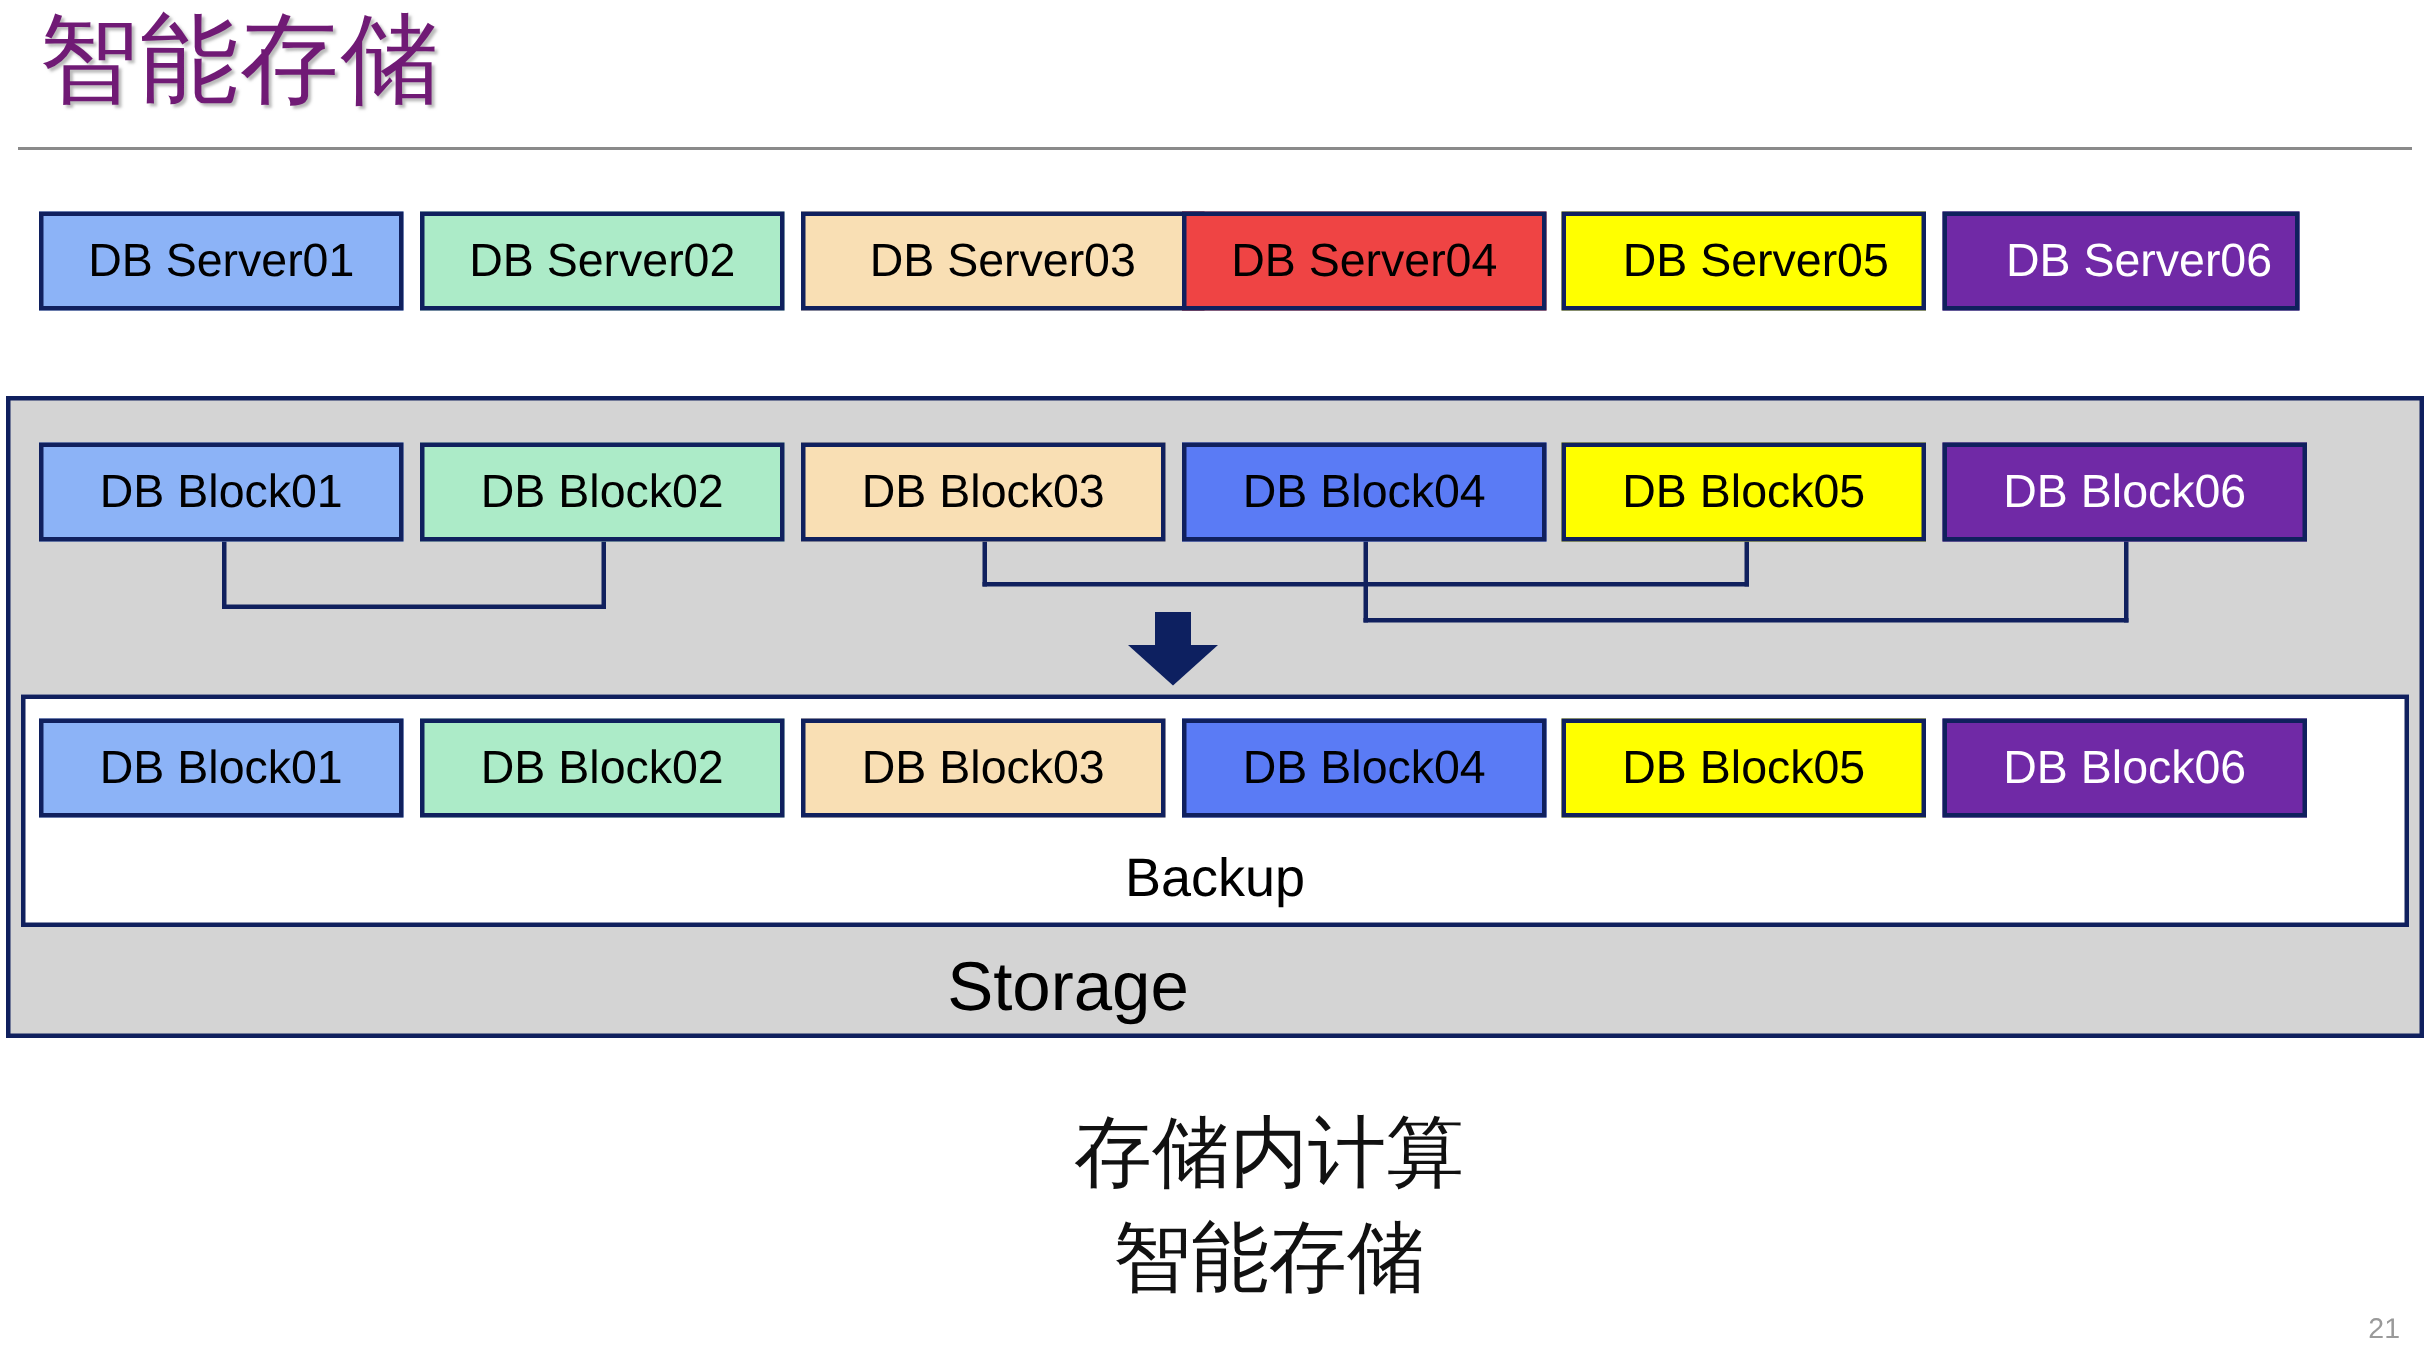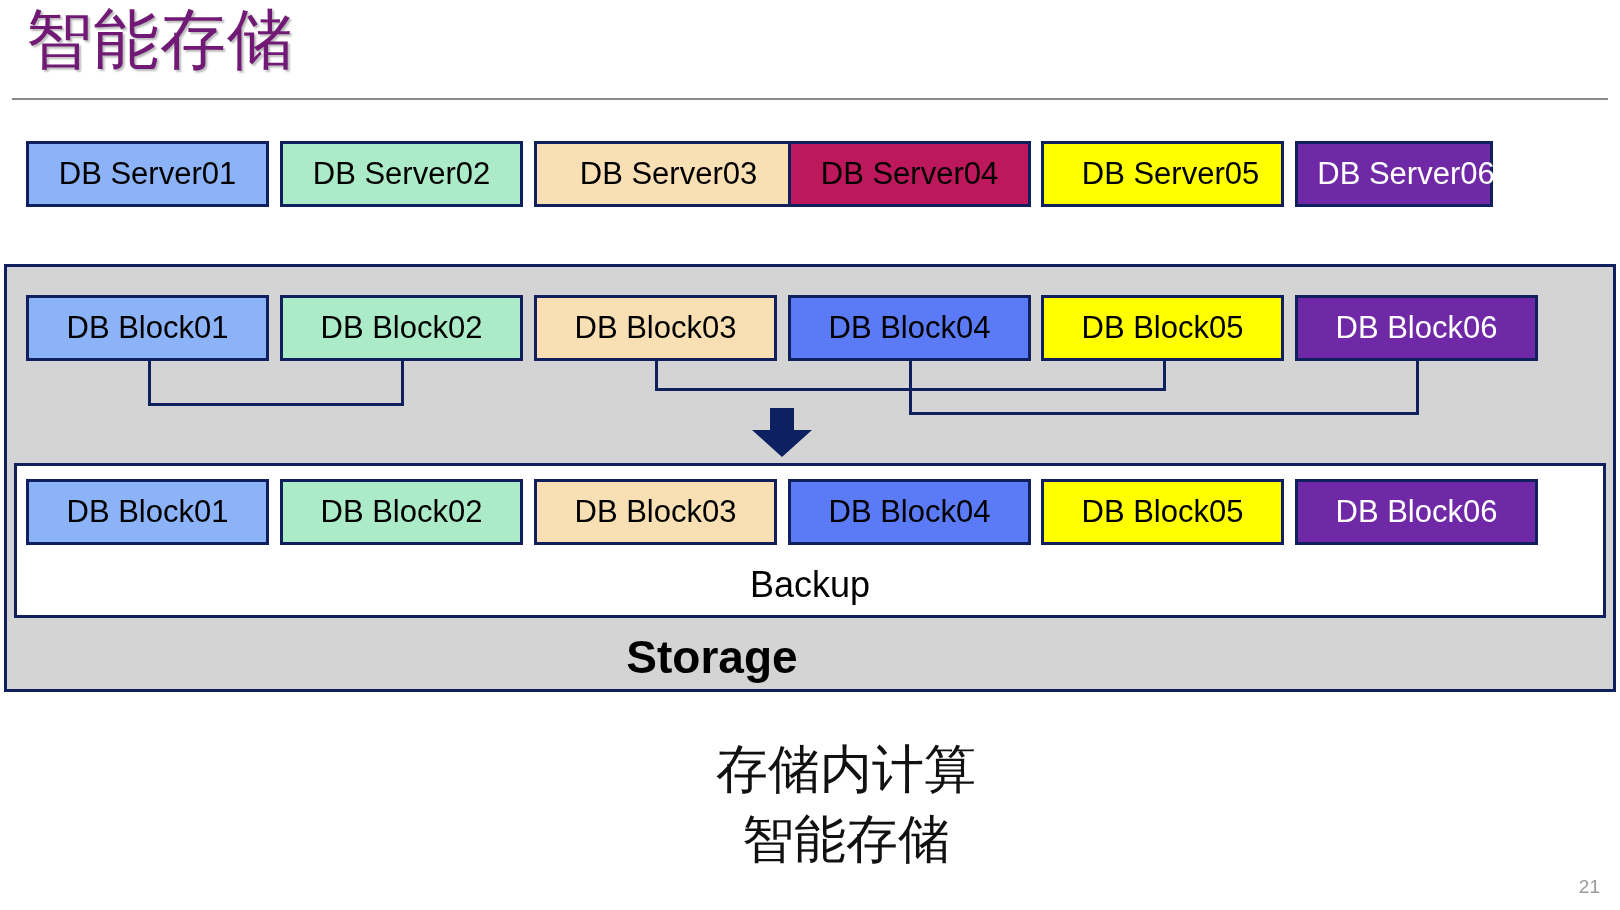--- a/index.html
+++ b/index.html
@@ -128,21 +128,21 @@
   }
 
   
   #storage-label {
     position: absolute;
     left: 4px;
     top: 630px;
     width: 1416px;
     text-align: center;
     font-size: 46px;
-    font-weight: bold;
+    font-weight: normal;
     color: #000000;
   }
 
   
   #caption {
     position: absolute;
     left: 0;
     top: 735px;
     width: 1620px;
     text-align: center;
@@ -170,27 +170,27 @@
 <div id="server-row">
     <div class="node" style="left: 26px; width: 243px; background: rgb(140, 179, 247); color: rgb(0, 0, 0); border-color: rgb(16, 32, 94);">
       <span>DB Server01</span>
     </div>
     <div class="node" style="left: 280px; width: 243px; background: rgb(172, 235, 200); color: rgb(0, 0, 0); border-color: rgb(16, 32, 94);">
       <span>DB Server02</span>
     </div>
     <div class="node" style="left: 534px; width: 269px; background: rgb(249, 223, 180); color: rgb(0, 0, 0); border-color: rgb(16, 32, 94);">
       <span>DB Server03</span>
     </div>
-    <div class="node" style="left: 788px; width: 243px; background: #be185d; color: rgb(0, 0, 0); border-color: rgb(16, 32, 94);">
+    <div class="node" style="left: 788px; width: 243px; background: #ef4444; color: rgb(0, 0, 0); border-color: rgb(16, 32, 94);">
       <span>DB Server04</span>
     </div>
     <div class="node" style="left: 1041px; width: 243px; background: rgb(255, 255, 0); color: rgb(0, 0, 0); border-color: rgb(16, 32, 94); padding-left: 16px;">
       <span>DB Server05</span>
     </div>
-    <div class="node onwhite" style="left: 1295px; width: 198px; background: rgb(112, 41, 166); color: rgb(255, 255, 255); border-color: rgb(16, 32, 94); padding-left: 24px;">
+    <div class="node onwhite" style="left: 1295px; width: 238px; background: rgb(112, 41, 166); color: rgb(255, 255, 255); border-color: rgb(16, 32, 94); padding-left: 24px;">
       <span>DB Server06</span>
     </div>
   </div>
 
 <div id="storage-container" style="background: rgb(212, 212, 212); border-color: rgb(16, 32, 94);"></div>
 
 <div id="connectors">
     <div class="conn v" style="left: 148px; top: 361px; height: 45px; background: rgb(16, 32, 94);"></div>
     <div class="conn v" style="left: 401px; top: 361px; height: 45px; background: rgb(16, 32, 94);"></div>
     <div class="conn h" style="left: 148px; top: 403px; width: 256px; background: rgb(16, 32, 94);"></div>

